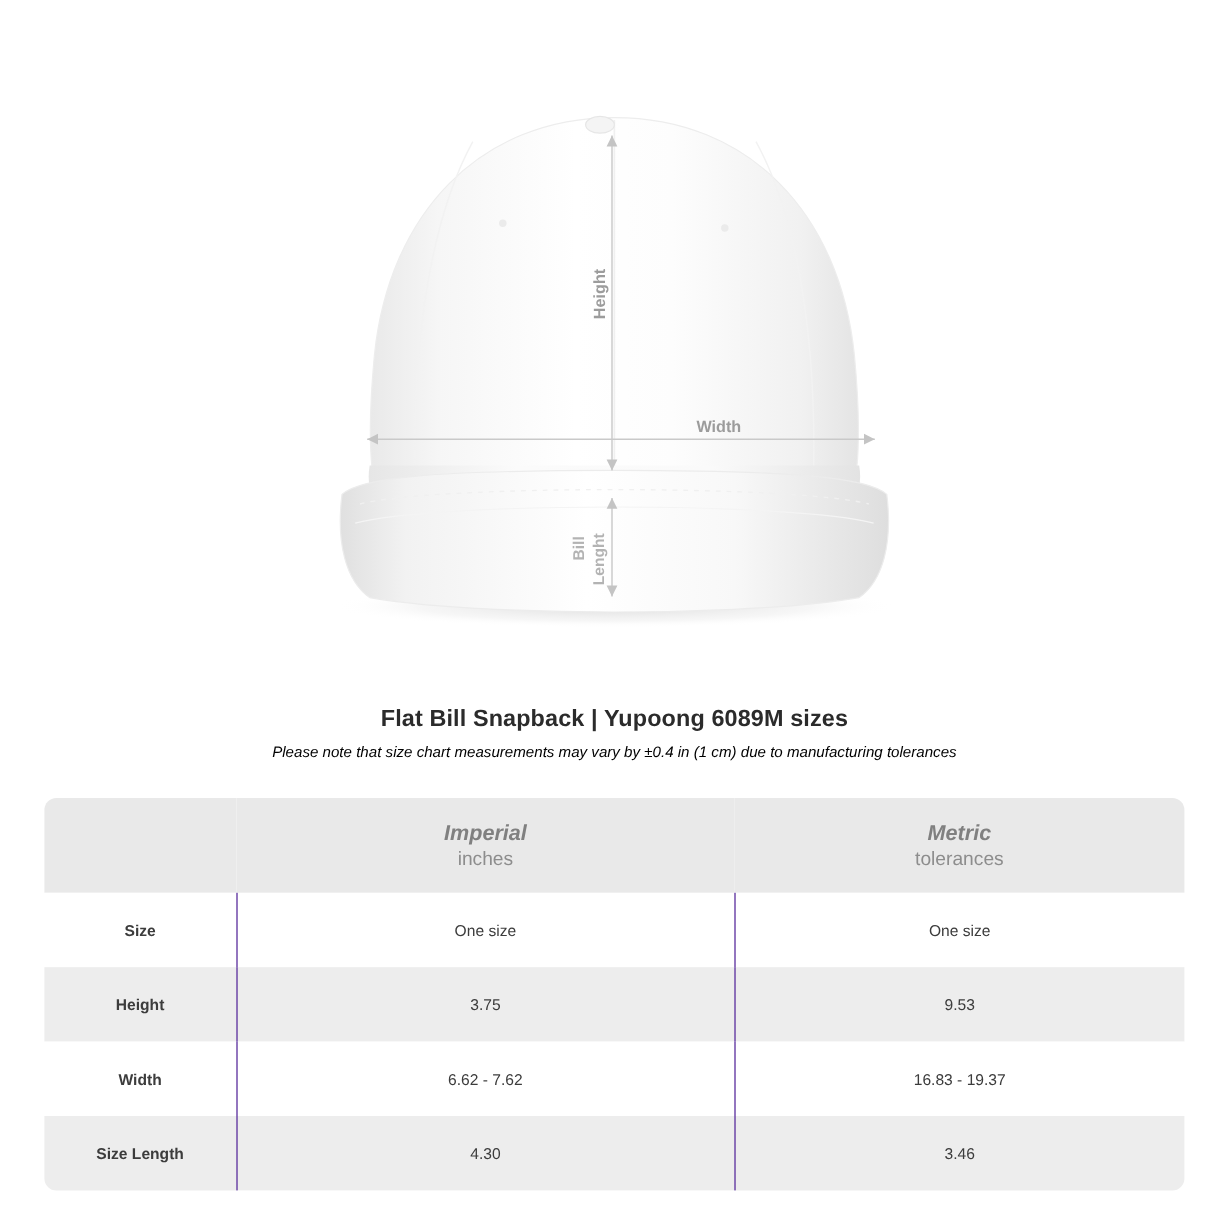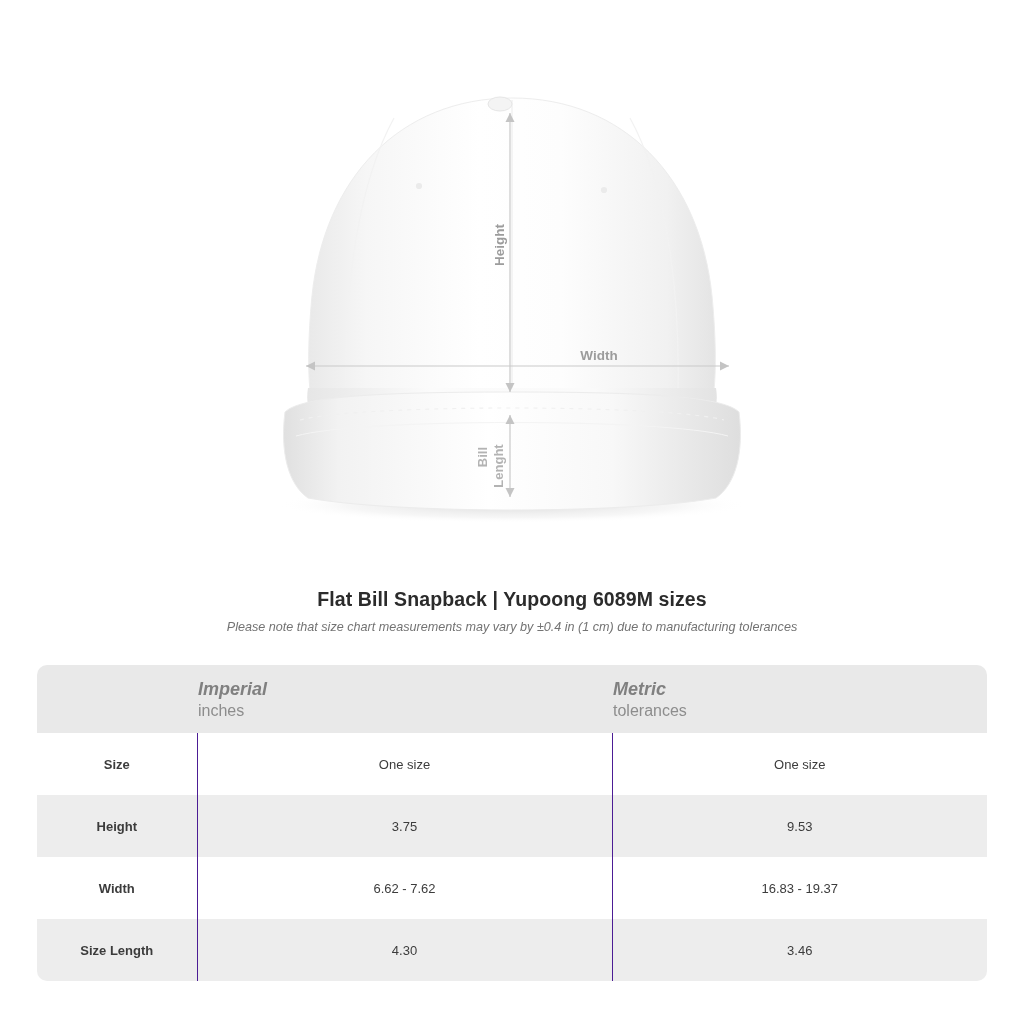--- a/index.html
+++ b/index.html
@@ -42,41 +42,41 @@
   .chart-title {
     font-size: 19.5px;
     font-weight: bold;
     color: #2b2b2b;
     letter-spacing: 0.1px;
     margin: 0 0 9px 0;
   }
   .chart-note {
     font-size: 12.6px;
     font-style: italic;
-    color: #737373;
+    color: #000000;
     margin: 0;
   }
 
   
   .table-wrap {
     position: absolute;
     top: 665px;
     left: 37px;
     width: 950px;
   }
   table.size-table {
     width: 950px;
     border-collapse: collapse;
     table-layout: fixed;
   }
   table.size-table tr.head-row td {
     background: #e9e9e9;
-    height: 68px;
+    height: 79px;
     vertical-align: middle;
-    text-align: left;
+    text-align: center;
     border: none;
   }
   .head-corner { border-top-left-radius: 10px; }
   .head-right  { border-top-right-radius: 10px; }
   .unit-title {
     font-size: 18px;
     font-style: italic;
     font-weight: bold;
     color: #808080;
     line-height: 1.25;

